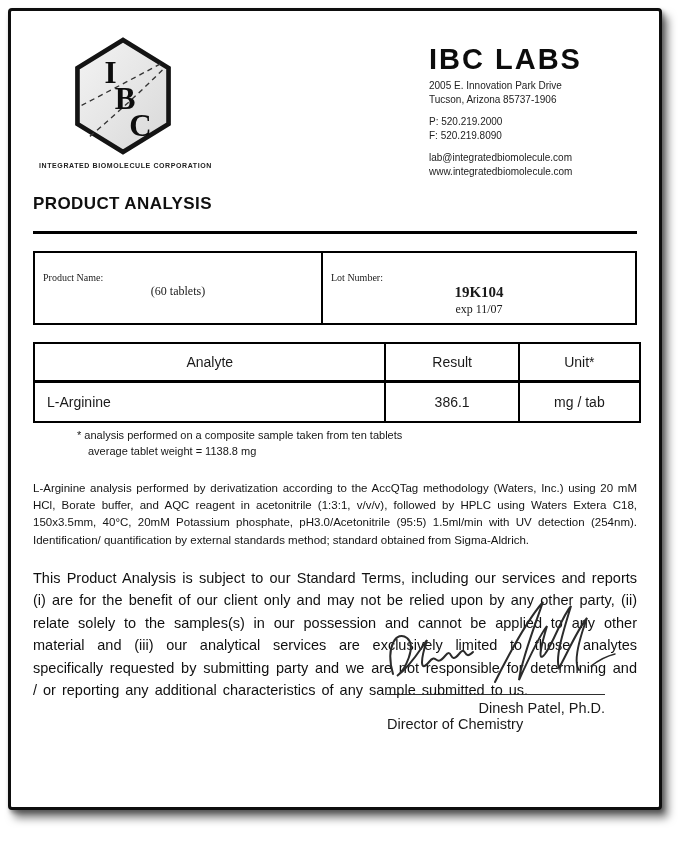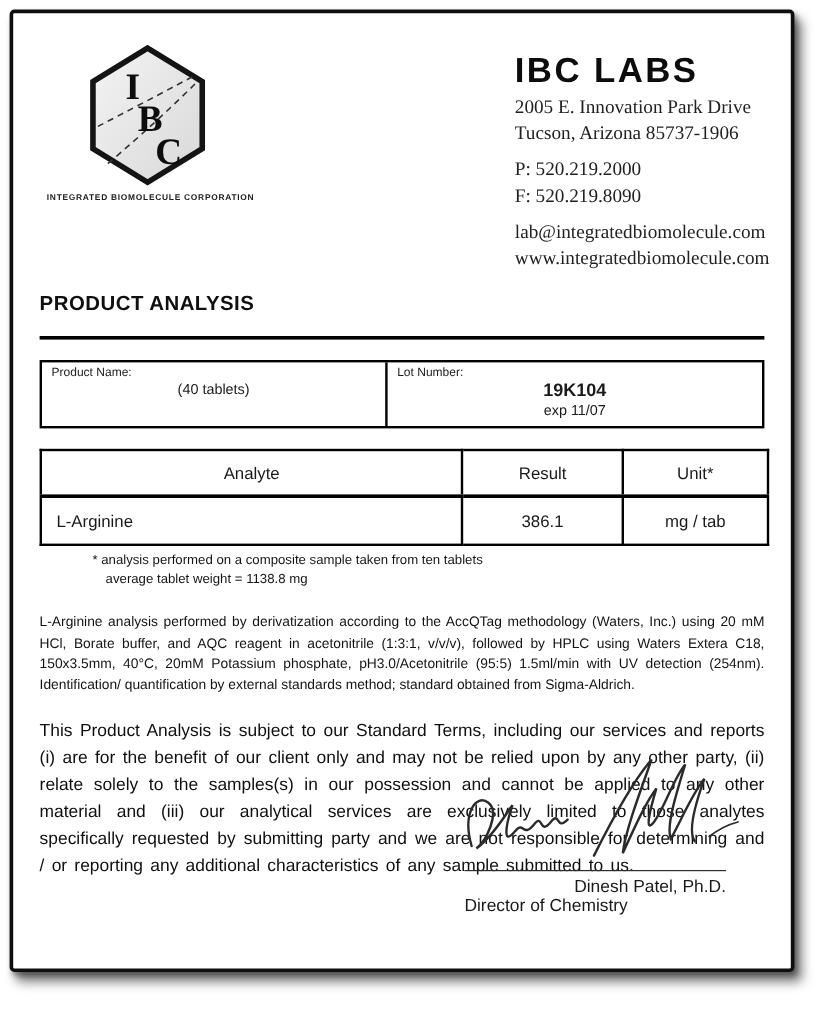--- a/index.html
+++ b/index.html
@@ -16,30 +16,30 @@
   
   .hdr{display:flex;justify-content:space-between;align-items:flex-start;}
   .logo-block{width:250px;padding-left:6px;}
   .logo-svg{display:block;margin-left:32px;}
   .logo-caption{
     font-size:7px;font-weight:bold;letter-spacing:0.6px;margin-top:7px;
     white-space:nowrap;color:#202020;
   }
   .co-block{width:208px;padding-top:8px;}
   .co-name{font-size:29px;font-weight:900;letter-spacing:2px;line-height:1;margin:0 0 5px 0;color:#0c0c0c;}
-  .co-line{font-size:16px;line-height:1.35;color:#222;font-family:Liberation Serif, serif;}
+  .co-line{font-size:10px;line-height:1.35;color:#222;}
   .co-gap{height:9px;}
   
   .doc-title{
     margin-top:16px;font-size:17px;font-weight:700;letter-spacing:0.4px;
     border-bottom:3px solid #000;padding-bottom:17px;color:#101010;
   }
   
   .pbox{margin-top:17px;border:2px solid #000;display:flex;min-height:50px;}
-  .pcell{flex:1;padding:3px 8px 6px 8px;box-sizing:border-box;}
+  .pcell{flex:1;padding:19px 8px 6px 8px;box-sizing:border-box;font-family:Liberation Serif, serif;}
   .pcell.left{border-right:2px solid #000;flex-basis:48%;}
   .pcell.right{flex-basis:52%;}
   .plabel{font-size:10px;color:#1c1c1c;}
   .pmain{font-size:15px;font-weight:700;text-align:center;margin-top:1px;}
   .psub{font-size:12px;text-align:center;margin-top:1px;}
   
   .rtable{width:608px;margin:17px auto 0 auto;border-collapse:collapse;}
   .rtable th,.rtable td{border:2px solid #000;font-weight:400;}
   .rtable th{height:34px;font-size:14px;border-bottom:3px solid #000;}
   .rtable td{height:36px;font-size:14px;}
@@ -102,21 +102,21 @@
       <div class="co-line">lab@integratedbiomolecule.com</div>
       <div class="co-line">www.integratedbiomolecule.com</div>
     </div>
   </div>
 
   <div class="doc-title">PRODUCT ANALYSIS</div>
 
   <div class="pbox">
     <div class="pcell left">
       <div class="plabel">Product Name:</div>
-      <div class="psub">(40 tablets)</div>
+      <div class="psub">(60 tablets)</div>
     </div>
     <div class="pcell right">
       <div class="plabel">Lot Number:</div>
       <div class="pmain">19K104</div>
       <div class="psub">exp 11/07</div>
     </div>
   </div>
 
   <table class="rtable">
     <colgroup>

